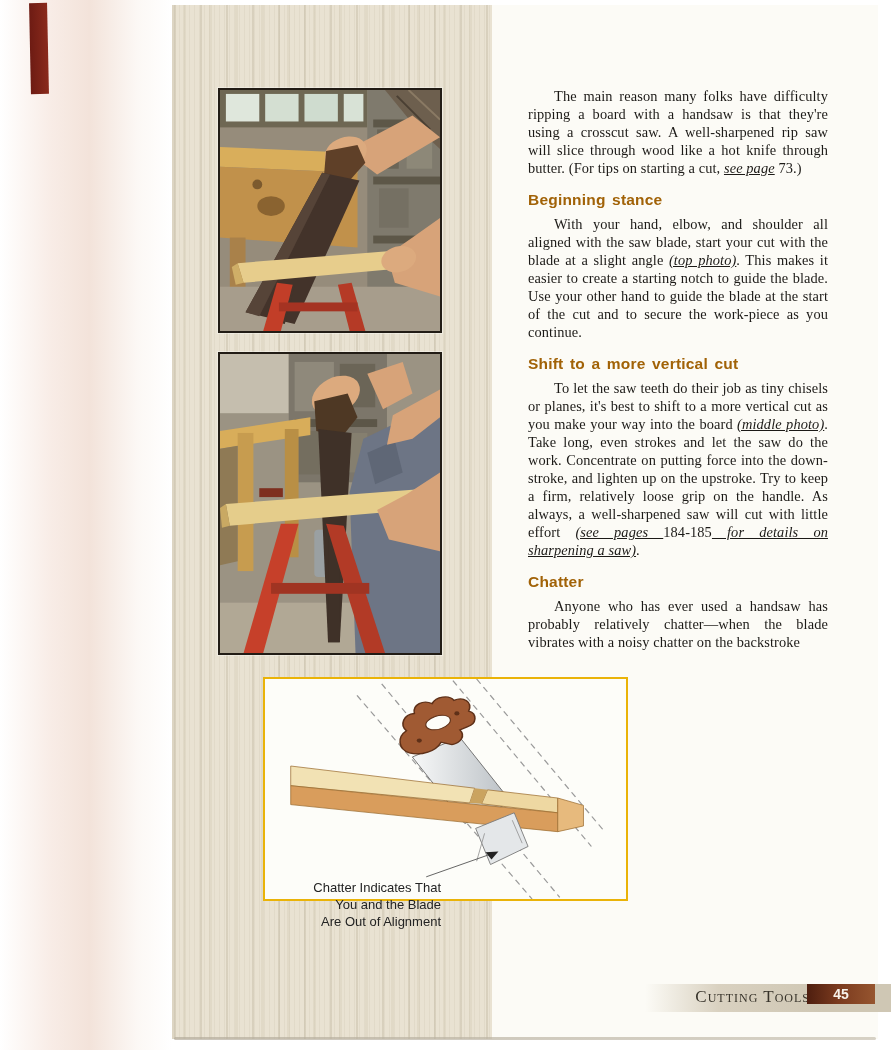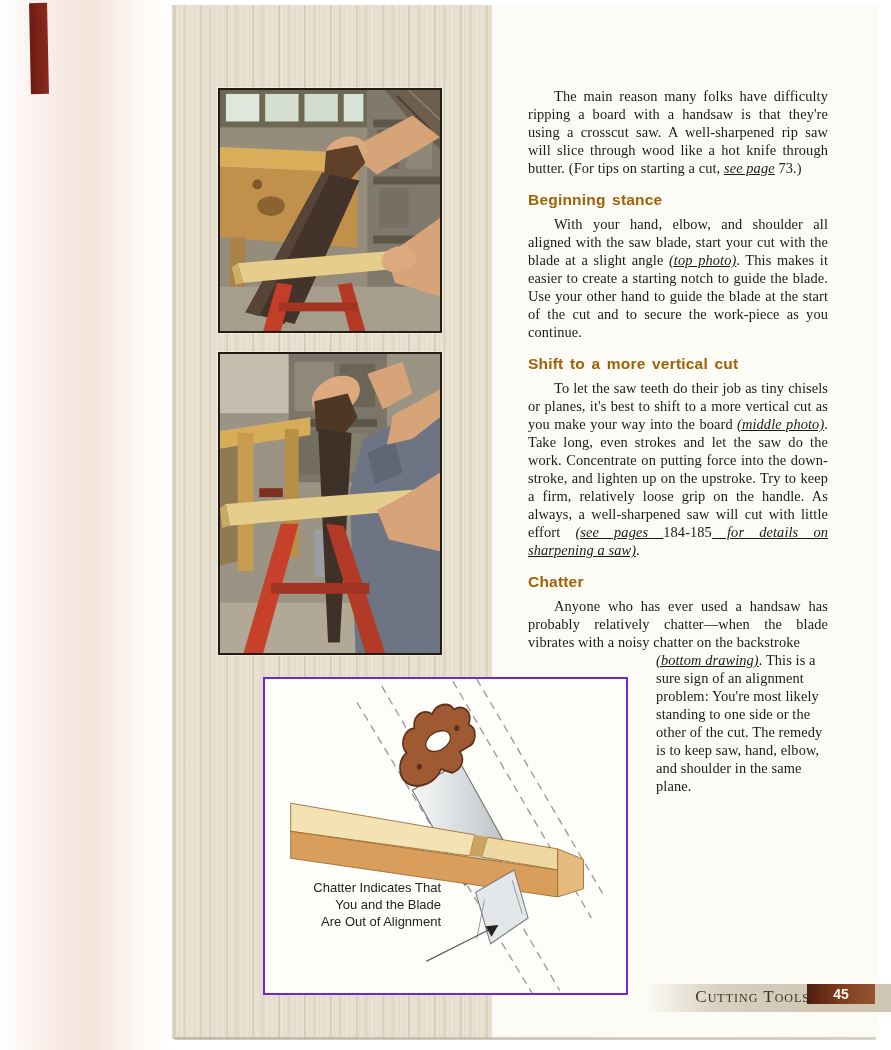--- a/index.html
+++ b/index.html
@@ -21,22 +21,22 @@
       repeating-linear-gradient(90deg, rgba(173,162,136,.28) 0 2px, rgba(0,0,0,0) 2px 9px, rgba(196,186,160,.22) 9px 12px, rgba(0,0,0,0) 12px 26px),
       repeating-linear-gradient(90deg, rgba(160,148,120,.10) 0 1px, rgba(0,0,0,0) 1px 5px);
     border-left:2px solid #ddd5c3; }
 
   .photo { position:absolute; border:2px solid #221c15; background:#8a8274;
     box-shadow:0 0 0 1px rgba(255,255,255,.35); }
   .photo svg { display:block; width:100%; height:100%; }
   .photo-top { left:46px; top:83px; width:224px; height:245px; }
   .photo-mid { left:46px; top:347px; width:224px; height:303px; }
 
-  .drawing { position:absolute; left:91px; top:672px; width:365px; height:318px;
-    border:2px solid #6d28d9; background:#fdfdf9; }
+  .drawing { position:absolute; left:91px; top:672px; width:365px; height:224px;
+    border:2px solid #eab308; background:#fdfdf9; }
   .drawing svg { display:block; width:100%; height:100%; }
   .caption { position:absolute; left:20px; top:200px; width:156px; text-align:right;
     font-family:"Liberation Sans", sans-serif; font-size:13px; line-height:17px; color:#232323; }
   .caption span { display:block; }
 
   
   .column { position:absolute; left:356px; top:82px; width:300px; color:#1c1a17;
     font-size:14.4px; line-height:18px; letter-spacing:.1px; }
   .column p { text-align:justify; }
   .column p.indent { text-indent:26px; }
@@ -185,21 +185,20 @@
       <p class="indent"><span>The main reason many folks have difficulty ripping a board with a handsaw is that they're using a crosscut saw. A well-sharpened rip saw will slice through wood like a hot knife through butter. (For tips on starting a cut, </span><i>see page</i><span> 73.)</span></p>
 
       <h3>Beginning stance</h3>
       <p class="indent"><span>With your hand, elbow, and shoulder all aligned with the saw blade, start your cut with the blade at a slight angle </span><i>(top photo)</i><span>. This makes it easier to create a starting notch to guide the blade. Use your other hand to guide the blade at the start of the cut and to secure the work-piece as you continue.</span></p>
 
       <h3>Shift to a more vertical cut</h3>
       <p class="indent"><span>To let the saw teeth do their job as tiny chisels or planes, it's best to shift to a more vertical cut as you make your way into the board </span><i>(middle photo)</i><span>. Take long, even strokes and let the saw do the work. Concentrate on putting force into the down-stroke, and lighten up on the upstroke. Try to keep a firm, relatively loose grip on the handle. As always, a well-sharpened saw will cut with little effort </span><i>(see pages </i><span>184-185</span><i> for details on sharpening a saw)</i><span>.</span></p>
 
       <h3>Chatter</h3>
       <p class="indent"><span>Anyone who has ever used a handsaw has probably relatively chatter—when the blade vibrates with a noisy chatter on the backstroke </span></p>
-      <p class="narrow"><i>(bottom drawing)</i><span>. This is a sure sign of an alignment problem: You're most likely standing to one side or the other of the cut. The remedy is to keep saw, hand, elbow, and shoulder in the same plane.</span></p>
     </div>
   </div>
 
   <div class="footer-bar">
     <span class="footer-label">Cutting Tools</span>
     <span class="page-num">45</span>
   </div>
 
   <div class="bottom-shadow"></div>
 </div>

